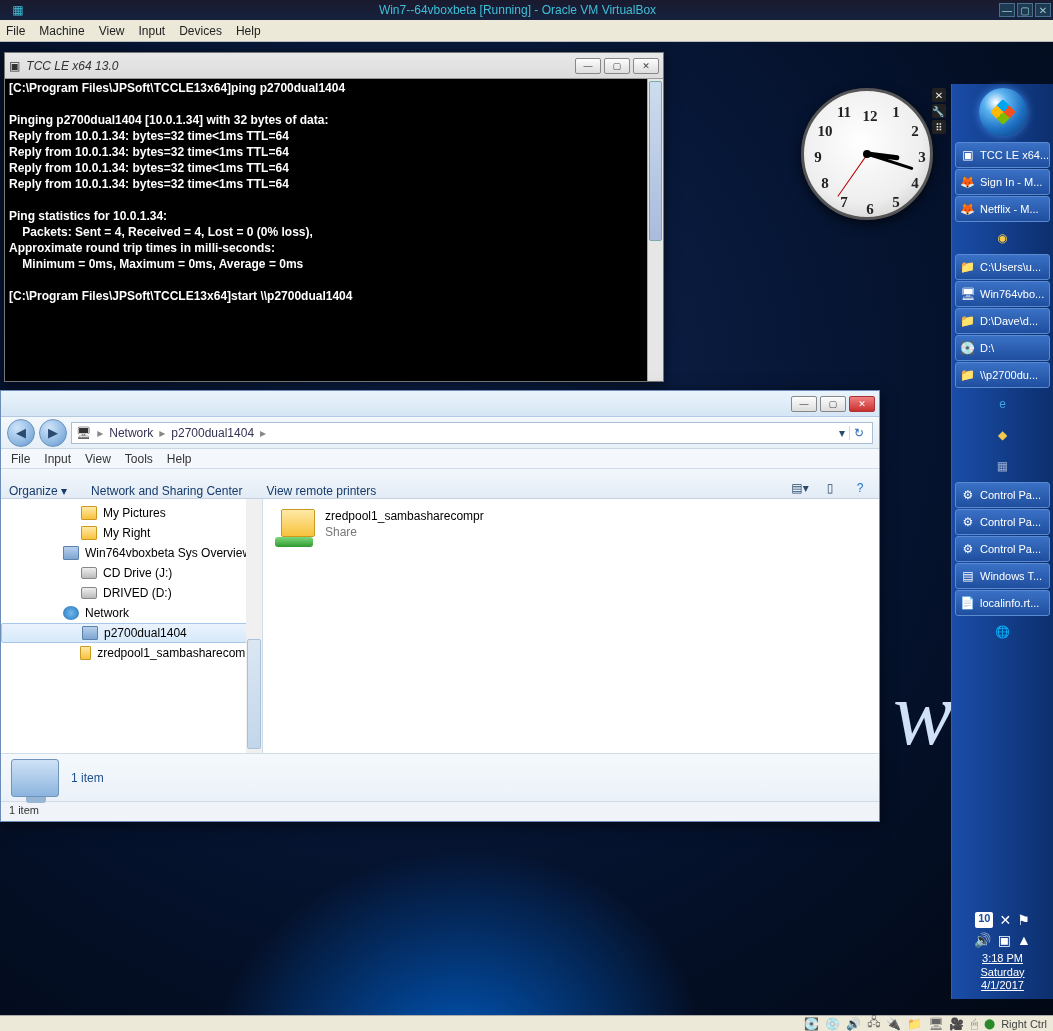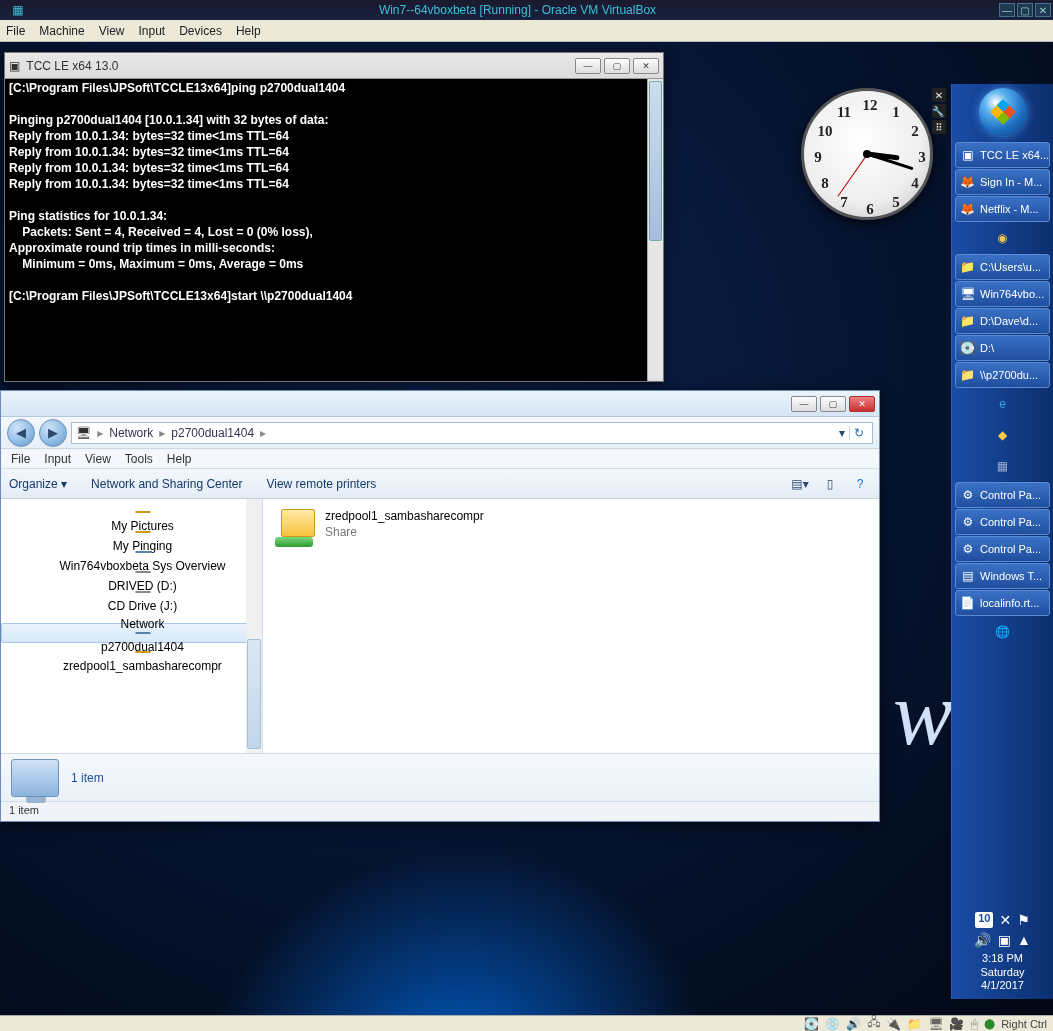--- a/index.html
+++ b/index.html
@@ -20,65 +20,65 @@
 
 .taskbar { position: absolute; right: 0; top: 42px; bottom: 16px; width: 102px; background: linear-gradient(to right,#1a4da8,#0c2f6e); border-left: 1px solid #2a5fb8; display: flex; flex-direction: column; }
 .start-orb { width: 48px; height: 48px; margin: 4px auto 6px; border-radius: 50%; background: radial-gradient(circle at 35% 30%,#fff 0%,#5bb3f0 25%,#1e6fc2 60%,#0a3a72 100%); box-shadow: 0 0 8px rgba(80,160,255,.7); display: flex; align-items: center; justify-content: center; font-size: 20px; }
 .start-orb::after { content:""; width:26px; height:26px; background: conic-gradient(#f25022 0 25%, #7fba00 25% 50%, #ffb900 50% 75%, #00a4ef 75% 100%); border-radius:3px; transform: rotate(45deg) scale(.7); }
 .task-items { flex: 1; overflow: hidden; display: flex; flex-direction: column; gap: 1px; padding: 0 3px; }
 .task-btn { height: 26px; border-radius: 3px; background: linear-gradient(#3a71c6,#1f4e9e); border: 1px solid #5a8ad0; display: flex; align-items: center; gap: 4px; padding: 0 4px; color: #fff; font-size: 11px; overflow: hidden; white-space: nowrap; cursor: default; }
 .task-btn.iconic { background: transparent; border: none; justify-content: center; height: 30px; font-size: 18px; }
 .task-btn .ticon { width: 16px; height: 16px; flex-shrink: 0; display: inline-flex; align-items: center; justify-content: center; font-size: 12px; }
 .systray { padding: 4px 6px 6px; display: flex; flex-direction: column; align-items: center; gap: 4px; color: #fff; font-size: 11px; text-align: center; }
 .systray-row { display: flex; gap: 6px; font-size: 14px; }
-.systray .date { line-height: 1.25; }
+.systray .date { line-height: 1.25; text-decoration: underline; }
 .notif-badge { display:inline-block; background:#fff; color:#1b4fa0; padding:0 3px; font-weight:bold; border-radius:2px; font-size:11px; }
 
 
 .clock { position: absolute; right: 120px; top: 46px; width: 132px; height: 132px; border-radius: 50%; background: radial-gradient(circle at 45% 40%, #fff 0%, #eee 60%, #bbb 100%); border: 3px solid #555; box-shadow: 0 4px 12px rgba(0,0,0,.6); }
 .clock .num { position: absolute; font-family: Georgia, serif; font-weight: bold; font-size: 15px; color: #222; transform: translate(-50%,-50%); }
 .clock .hand { position: absolute; left: 50%; top: 50%; background: #000; transform-origin: 50% 100%; border-radius: 2px; }
 .clock .hand.hr { width: 5px; height: 32px; margin-left: -2.5px; margin-top: -32px; transform: rotate(97deg); }
 .clock .hand.mn { width: 3px; height: 48px; margin-left: -1.5px; margin-top: -48px; transform: rotate(108deg); }
 .clock .hand.sc { width: 1px; height: 52px; margin-left: -.5px; margin-top: -52px; background: #b00; transform: rotate(215deg); }
 .clock .pin { position:absolute; left:50%; top:50%; width:8px; height:8px; background:#000; border-radius:50%; transform:translate(-50%,-50%);}
 .clock-tools { position:absolute; right:105px; top:46px; width:16px; display:flex; flex-direction:column; gap:2px; }
 .clock-tools span { width:14px; height:14px; background:#222; color:#eee; display:flex;align-items:center;justify-content:center; font-size:10px; border-radius:2px; cursor:default; }
 
 
 .tcc { position: absolute; left: 4px; top: 10px; width: 660px; height: 330px; background: #000; border: 1px solid #777; box-shadow: 0 3px 12px rgba(0,0,0,.6); display:flex; flex-direction:column; }
 .win-titlebar { height: 26px; background: linear-gradient(#e8e8e8,#d0d0d0); border-bottom: 1px solid #999; display: flex; align-items: center; padding: 0 4px; gap: 6px; font-size: 12px; color: #333; }
 .win-titlebar.inactive { background: linear-gradient(#e8e8e8,#dcdcdc); }
-.win-titlebar .wtitle { flex: 1; }
+.win-titlebar .wtitle { flex: 1; font-style: italic; }
 .win-ctrls { display: flex; gap: 3px; }
 .win-ctrls span { width: 26px; height: 16px; border: 1px solid #888; border-radius: 2px; background: linear-gradient(#fdfdfd,#ddd); display:inline-flex;align-items:center;justify-content:center; font-size:9px; cursor:default; color:#444; }
 .win-ctrls span.close { background: linear-gradient(#f08080,#c93030); color:#fff; border-color:#a33; }
 .tcc-body { flex:1; background:#000; color:#fff; font: bold 12px/15px Consolas, 'Courier New', monospace; padding: 2px 4px; white-space: pre; overflow: hidden; position:relative; }
 .tcc-scroll { position:absolute; right:0; top:0; bottom:0; width:16px; background:#e6e6e6; border-left:1px solid #aaa;}
 .tcc-scroll .thumb { position:absolute; left:1px; right:1px; top:2px; height:160px; background:linear-gradient(#cde,#abd); border:1px solid #7aa; border-radius:2px; }
 
 
 .explorer { position:absolute; left:0; top:348px; width:880px; height:432px; background:#fff; border:1px solid #6b8bb8; box-shadow: 0 3px 14px rgba(0,0,0,.6); display:flex; flex-direction:column; font-size:12px; }
 .exp-titlebar { height:26px; background: linear-gradient(#eaf3fb,#d6e6f5); border-bottom:1px solid #b5c9de; display:flex; align-items:center; justify-content:flex-end; padding:0 4px; }
 .exp-nav { height:32px; border-bottom:1px solid #c9d6e3; display:flex; align-items:center; padding:2px 6px; gap:4px; background:linear-gradient(#f3f8fc,#e7eff7); }
 .navback, .navfwd { width:28px; height:28px; border-radius:50%; background: radial-gradient(circle at 35% 30%,#cfe4f9,#8fb9e3 60%,#5f93c7); border:1px solid #6b93bd; display:flex;align-items:center;justify-content:center; color:#2a4a70; font-size:13px; cursor:default; }
 .addrbar { flex:1; height:22px; border:1px solid #a9bdd4; background:#fff; display:flex; align-items:center; padding:0 4px; gap:4px; color:#333; }
 .addrbar .crumb { color:#335; }
 .addrbar .sep { color:#888; padding:0 2px;}
 .searchbox { width:232px; height:22px; border:1px solid #a9bdd4; background:#fff; display:flex; align-items:center; padding:0 4px; color:#888; gap:6px;}
 .searchbox input { border:none; flex:1; font-size:12px; color:#888; outline:none; font-style:italic; }
 .exp-menu { height:20px; display:flex; align-items:center; gap:14px; padding:0 10px; background:#f4f8fc; border-bottom:1px solid #d0dde9; color:#333; }
-.exp-toolbar { height:30px; background:linear-gradient(#f2f7fc,#e3ecf5); border-bottom:1px solid #c2d2e2; display:flex; align-items:center; padding:0 8px; color:#153a6b; gap:24px; }
+.exp-toolbar { height:30px; background:linear-gradient(#f2f7fc,#e3ecf5); border-bottom:1px solid #c2d2e2; display:flex; align-items:flex-end; padding:0 8px; color:#153a6b; gap:24px; }
 .exp-toolbar .right { margin-left:auto; display:flex; gap:8px; align-items:center; }
 .viewbtn { display:inline-flex; width:22px; height:20px; align-items:center; justify-content:center; border:1px solid transparent; border-radius:2px; font-size:12px; color:#2a4a70; cursor:default; }
 .exp-body { flex:1; display:flex; min-height:0; }
 .tree { width:262px; border-right:1px solid #d0dde9; overflow:hidden; background:#fff; padding:4px 0; position:relative;}
 .tree-scroll { position:absolute; right:0; top:0; bottom:0; width:16px; background:#f0f0f0; }
 .tree-scroll .thumb { position:absolute; left:1px; right:1px; top:140px; height:110px; background:linear-gradient(#dbe7f3,#c3d6ea); border:1px solid #a9c0d9; border-radius:2px;}
-.tree-item { display:flex; align-items:center; gap:6px; padding:2px 6px 2px 28px; height:20px; white-space:nowrap; cursor:default;flex-direction:column;}
+.tree-item { display:flex; align-items:center; gap:6px; padding:2px 6px 2px 28px; height:20px; white-space:nowrap; cursor:default;}
 .tree-item.selected { background: linear-gradient(#eaf3fd,#d6e9fb); border:1px solid #a6c8ec; border-radius:2px; }
 .tree-item .ind { display:inline-block; }
 .ticon-folder { width:16px; height:14px; background: linear-gradient(#ffe9a7,#f7c23d); border-radius:1px; border:1px solid #c99a1e; }
 .ticon-drive { width:16px; height:12px; background: linear-gradient(#eee,#bbb); border:1px solid #888; border-radius:2px; position:relative;}
 .ticon-comp { width:16px; height:14px; background: linear-gradient(#b8d0ec,#7da6d2); border:1px solid #5a82ad; border-radius:1px;}
 .ticon-net { width:16px; height:14px; background: radial-gradient(circle,#6fb8ef,#2773b7); border-radius:50%; }
 .content-pane { flex:1; background:#fff; padding:10px 12px; }
 .share-item { display:flex; align-items:flex-start; gap:8px; }
 .share-icon { width:42px; height:38px; position:relative; }
 .share-icon .fold { position:absolute; left:6px; top:0; width:34px; height:28px; background: linear-gradient(#ffe9a7,#f7c23d); border:1px solid #c99a1e; border-radius:2px;}
@@ -118,21 +118,21 @@
 
 <div class="desktop-area">
   <div class="light-swoosh"></div>
   <div class="big-w">w</div>
 
   <div class="clock">
     <div class="hand hr"></div>
     <div class="hand mn"></div>
     <div class="hand sc"></div>
     <div class="pin"></div>
-  <div class="num" style="left: 66px; top: 14px;">12</div>
+  <div class="num" style="left: 66px; top: 25px;">12</div>
       <div class="num" style="left: 92px; top: 20.9667px;">1</div>
       <div class="num" style="left: 111.033px; top: 40px;">2</div>
       <div class="num" style="left: 118px; top: 66px;">3</div>
       <div class="num" style="left: 111.033px; top: 92px;">4</div>
       <div class="num" style="left: 92px; top: 111.033px;">5</div>
       <div class="num" style="left: 66px; top: 118px;">6</div>
       <div class="num" style="left: 40px; top: 111.033px;">7</div>
       <div class="num" style="left: 20.9667px; top: 92px;">8</div>
       <div class="num" style="left: 14px; top: 66px;">9</div>
       <div class="num" style="left: 20.9667px; top: 40px;">10</div>
@@ -213,36 +213,36 @@
     <div class="exp-body">
       <div class="tree" id="tree">
           <div class="tree-item">
             <span class="ind" style="width: 46px;"></span>
             <span class="ticon-folder"></span>
             <span>My Pictures</span>
           </div>
           <div class="tree-item">
             <span class="ind" style="width: 46px;"></span>
             <span class="ticon-folder"></span>
-            <span>My Pinging</span>
+            <span>My Right</span>
           </div>
           <div class="tree-item">
             <span class="ind" style="width: 28px;"></span>
             <span class="ticon-comp"></span>
             <span>Win764vboxbeta Sys Overview</span>
           </div>
           <div class="tree-item">
             <span class="ind" style="width: 46px;"></span>
             <span class="ticon-drive"></span>
+            <span>CD Drive (J:)</span>
+          </div>
+          <div class="tree-item">
+            <span class="ind" style="width: 46px;"></span>
+            <span class="ticon-drive"></span>
             <span>DRIVED (D:)</span>
-          </div>
-          <div class="tree-item">
-            <span class="ind" style="width: 46px;"></span>
-            <span class="ticon-drive"></span>
-            <span>CD Drive (J:)</span>
           </div>
           <div class="tree-item">
             <span class="ind" style="width: 28px;"></span>
             <span class="ticon-net"></span>
             <span>Network</span>
           </div>
           <div class="tree-item selected">
             <span class="ind" style="width: 46px;"></span>
             <span class="ticon-comp"></span>
             <span>p2700dual1404</span>

